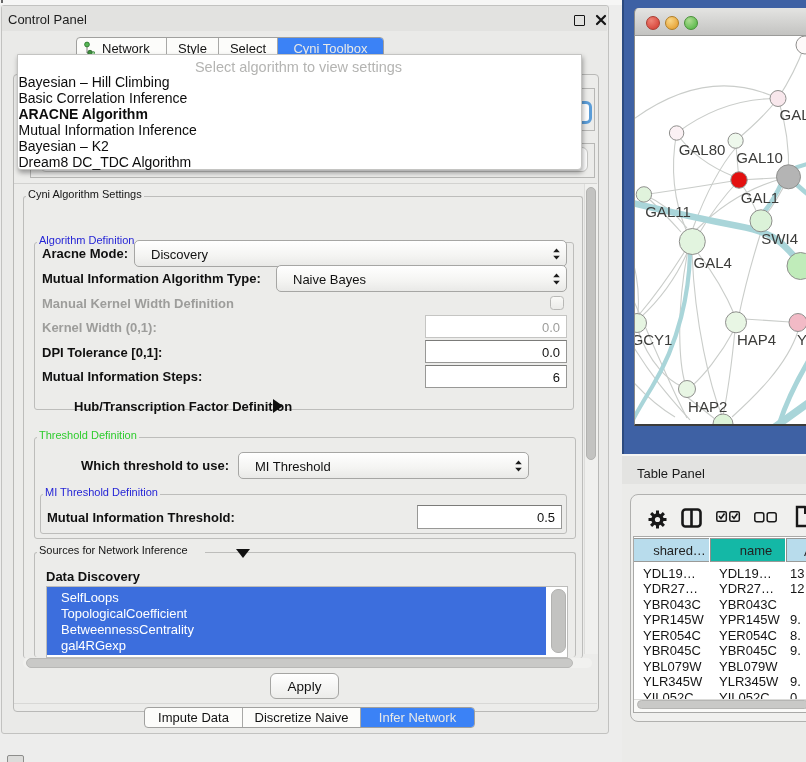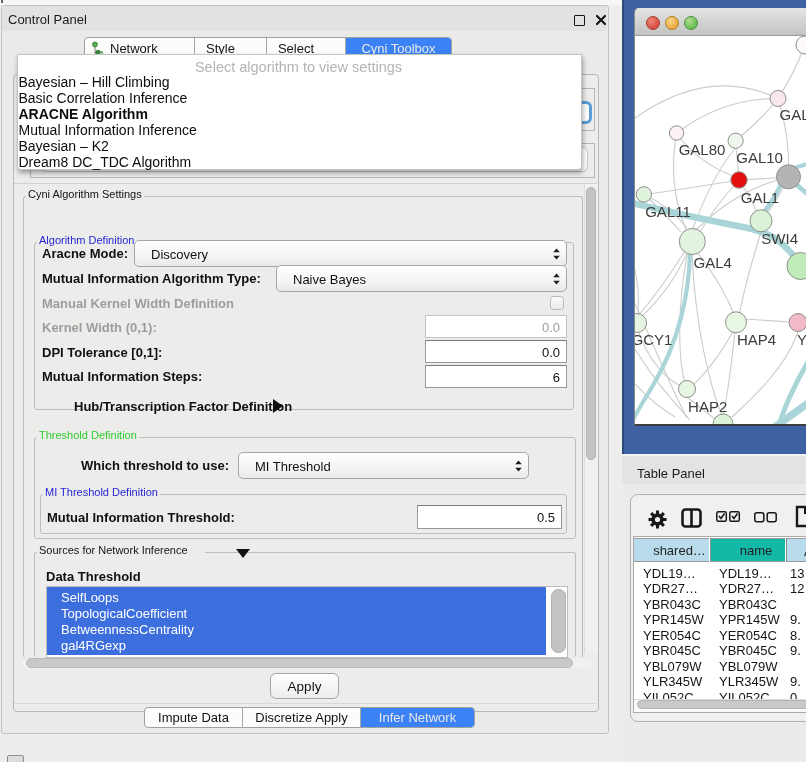--- a/index.html
+++ b/index.html
@@ -34,21 +34,21 @@
 
 <div class="abs" style="left:1px;top:5px;width:606px;height:727px;background:#eaeae8;border:1px solid #c2c2c0;border-radius:3px;"></div>
 <div class="abs" style="left:2px;top:6px;width:605px;height:25px;background:#e2e2e0;"></div>
 <div class="abs" style="left:8px;top:12px;font-size:13px;color:#1c1c1c;">Control Panel</div>
 
 <div class="abs" style="left:574px;top:15px;width:9px;height:9px;border:1.6px solid #161616;border-radius:1px;"></div>
 <svg class="abs" style="left:595px;top:14px;" width="12" height="12" viewBox="0 0 12 12">
  <path d="M2 2 L10 10 M10 2 L2 10" stroke="#151515" stroke-width="2.2" stroke-linecap="round"></path>
 </svg>
 
-<div class="seg" style="left:84px;top:37px;height:20px;gap:20px;">
+<div class="seg" style="left:76px;top:37px;height:20px;">
  <div style="width:89px;justify-content:flex-start;padding-left:7px;box-sizing:border-box;">
   <svg width="11" height="15" viewBox="0 0 11 15" style="margin-right:7px;">
    <path d="M3 4 L3 12 M3 12 L8.5 12" stroke="#9a9a98" stroke-width="1.3" fill="none"></path>
    <circle cx="3" cy="3.5" r="2.4" fill="#56b554" stroke="#2f7a30" stroke-width="0.9"></circle>
    <circle cx="6" cy="11.5" r="2.2" fill="#3e8f3e" stroke="#2f6a30" stroke-width="0.9"></circle>
    <circle cx="9.3" cy="12.5" r="1.8" fill="#9fd89f" stroke="#2f7a30" stroke-width="0.9"></circle>
   </svg>Network</div>
  <div style="width:51px;">Style</div>
  <div style="width:58px;">Select</div>
  <div class="sel" style="width:105px;">Cyni Toolbox</div>
@@ -127,40 +127,40 @@
 </div>
 <div class="lbl" style="left:47px;top:510px;">Mutual Information Threshold:</div>
 <div class="tfield" style="left:417px;top:505px;width:143px;height:22px;">
  <span>0.5</span>
 </div>
 
 <div class="fset" style="left:34px;top:552px;width:540px;height:104px;border-bottom:none;">
  <span style="color:#141414;">Sources for Network Inference&nbsp;&nbsp;&nbsp;&nbsp;&nbsp;</span>
 </div>
 <div class="abs" style="left:236px;top:549px;width:0;height:0;border-top:9.5px solid #111;border-left:7px solid transparent;border-right:7px solid transparent;"></div>
-<div class="lbl" style="left:46px;top:569px;">Data Threshold</div>
+<div class="lbl" style="left:46px;top:569px;">Data Discovery</div>
 
 <div class="abs" style="left:46px;top:586px;width:520px;height:70px;background:#fff;border:1px solid #bcbcba;"></div>
 <div class="abs" style="left:47px;top:587px;width:499px;height:68px;background:#3c6edd;"></div>
 <div class="abs" style="left:61px;top:589.5px;font-size:13px;color:#fff;line-height:16.2px;">SelfLoops<br>TopologicalCoefficient<br>BetweennessCentrality<br>gal4RGexp</div>
 <div class="abs" style="left:551px;top:589px;width:13px;height:62px;background:#c3c3c1;border:1px solid #b2b2b0;border-radius:7px;"></div>
 
 <div class="abs" style="left:23px;top:658px;width:569px;height:10px;background:#f1f1ef;border-radius:5px;"></div>
 <div class="abs" style="left:26px;top:658px;width:547px;height:10px;background:#c9c9c7;border:1px solid #b8b8b6;border-radius:5px;box-sizing:border-box;"></div>
 
 <div class="abs" style="left:584px;top:184px;width:13px;height:470px;background:#f0f0ee;border-left:1px solid #dddddb;"></div>
 <div class="abs" style="left:586px;top:187px;width:10px;height:273px;background:#c3c3c1;border:1px solid #b2b2b0;border-radius:6px;box-sizing:border-box;"></div>
 
 <div class="abs" style="left:14px;top:703px;width:583px;height:1px;background:#d8d8d6;"></div>
 
 <div class="abs" style="left:270px;top:673px;width:67px;height:24px;border:1px solid #a5a5a3;border-radius:6px;background:linear-gradient(#ffffff,#ececea);display:flex;align-items:center;justify-content:center;font-size:13.5px;color:#111;">Apply</div>
 
 <div class="seg" style="left:144px;top:707px;height:19px;">
  <div style="width:97px;font-size:13px;">Impute Data</div>
- <div style="width:117px;font-size:13px;">Discretize Apply</div>
+ <div style="width:117px;font-size:13px;">Discretize Naive</div>
  <div class="sel" style="width:113px;font-size:13px;">Infer Network</div>
 </div>
 
 <div class="abs" style="left:7px;top:755px;width:15px;height:12px;background:#dcdcda;border:1.5px solid #8d8d8b;border-radius:2px;"></div>
 
 <div class="abs" style="left:17px;top:54px;width:563px;height:114px;background:#fff;border:1px solid #c4c4c2;border-radius:0 0 4px 4px;box-shadow:1px 3px 5px rgba(0,0,0,0.35);z-index:30;"></div>
 <div class="abs" style="left:17px;top:58.5px;width:563px;text-align:center;font-size:14.5px;color:#b4b4b2;z-index:31;">Select algorithm to view settings</div>
 <div class="abs" style="left:18.5px;top:75px;font-size:14px;color:#0c0c0c;line-height:15.9px;z-index:31;">Bayesian – Hill Climbing<br>Basic Correlation Inference<br><b>ARACNE Algorithm</b><br>Mutual Information Inference<br>Bayesian – K2<br>Dream8 DC_TDC Algorithm</div>
 
 <div class="abs" style="left:622px;top:0;width:184px;height:454px;background:#3e61a4;"></div>

